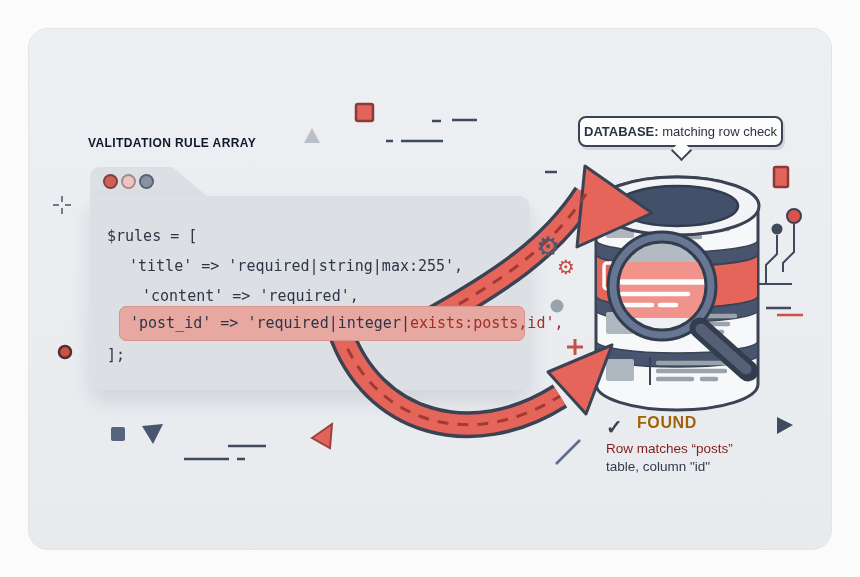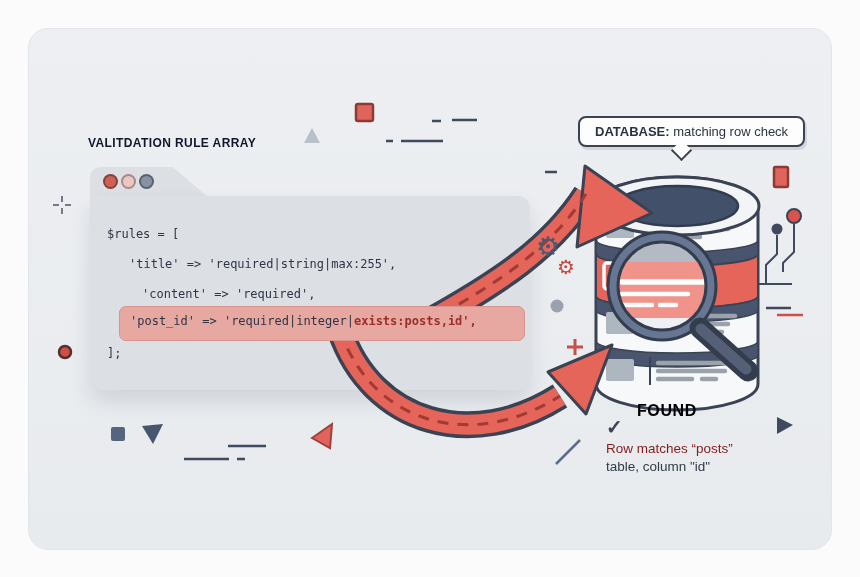--- a/index.html
+++ b/index.html
@@ -31,47 +31,47 @@
     background:#dce0e5;border-radius:2px 12px 14px 14px;
     box-shadow:0 12px 20px rgba(110,120,138,.20);
   }
   .title{
     position:absolute;left:88px;top:136px;
     font-size:12px;font-weight:bold;letter-spacing:.4px;color:#0f172a;
   }
   .code{
     position:absolute;
     font-family:"DejaVu Sans Mono", monospace;
-    font-size:12px;color:var(--code-text,#2e3544);white-space:pre;
+    font-size:15px;color:var(--code-text,#2e3544);white-space:pre;
     z-index:6;
   }
   .hl{
     position:absolute;left:119px;top:306px;width:404px;height:33px;
     background:var(--highlight-pink,#e8a8a2);
     border:1px solid #d receive;
     border:1px solid #d8938d;border-radius:7px;z-index:5;
   }
-  .hl-bold{font-weight:bold;color:var(--bold-red,#9c2f27);margin-top:12px;}
+  .hl-bold{font-weight:normal;color:var(--bold-red,#9c2f27);margin-top:12px;}
   
   .bubble{
     position:absolute;left:578px;top:116px;z-index:7;
     background:#fdfdfe;border:2px solid var(--navy,#3a4354);border-radius:8px;
-    padding:6px 15px;font-size:13px;color:#2b3342;
+    padding:6px 4px;font-size:13px;color:#2b3342;
     box-shadow:2px 3px 0 rgba(58,67,84,.14);white-space:nowrap;
   }
   .bubble b{font-weight:bold;}
   .bubble-tail{
     position:absolute;left:674px;top:143px;width:13px;height:13px;z-index:8;
     background:#fdfdfe;transform:rotate(45deg);
     border-right:2px solid var(--navy,#3a4354);
     border-bottom:2px solid var(--navy,#3a4354);
   }
   
   .found-check{position:absolute;left:606px;top:415px;font-size:20px;font-weight:bold;color:#3a4354;z-index:7;}
-  .found-title{position:absolute;left:637px;top:402px;font-size:16px;font-weight:bold;letter-spacing:.6px;color:#000000;z-index:7;}
+  .found-title{position:absolute;left:637px;top:414px;font-size:16px;font-weight:bold;letter-spacing:.6px;color:#a16207;z-index:7;}
   .found-l1{position:absolute;left:606px;top:441px;font-size:13.5px;color:#7f1d1d;z-index:7;}
   .found-l2{position:absolute;left:606px;top:459px;font-size:13.5px;color:#313b4a;z-index:7;}
   .gear{position:absolute;z-index:6;line-height:1;font-family:"DejaVu Sans",sans-serif;}
   .gear-big{left:536px;top:233px;font-size:27px;color:#4d5870;}
   .gear-small{left:557px;top:257px;font-size:20px;color:#c5473e;}
   .s-navy{stroke:var(--navy,#3a4354);}
   .f-accent{fill:var(--accent-red,#e5655b);}
 </style>
 </head>
 <body>

